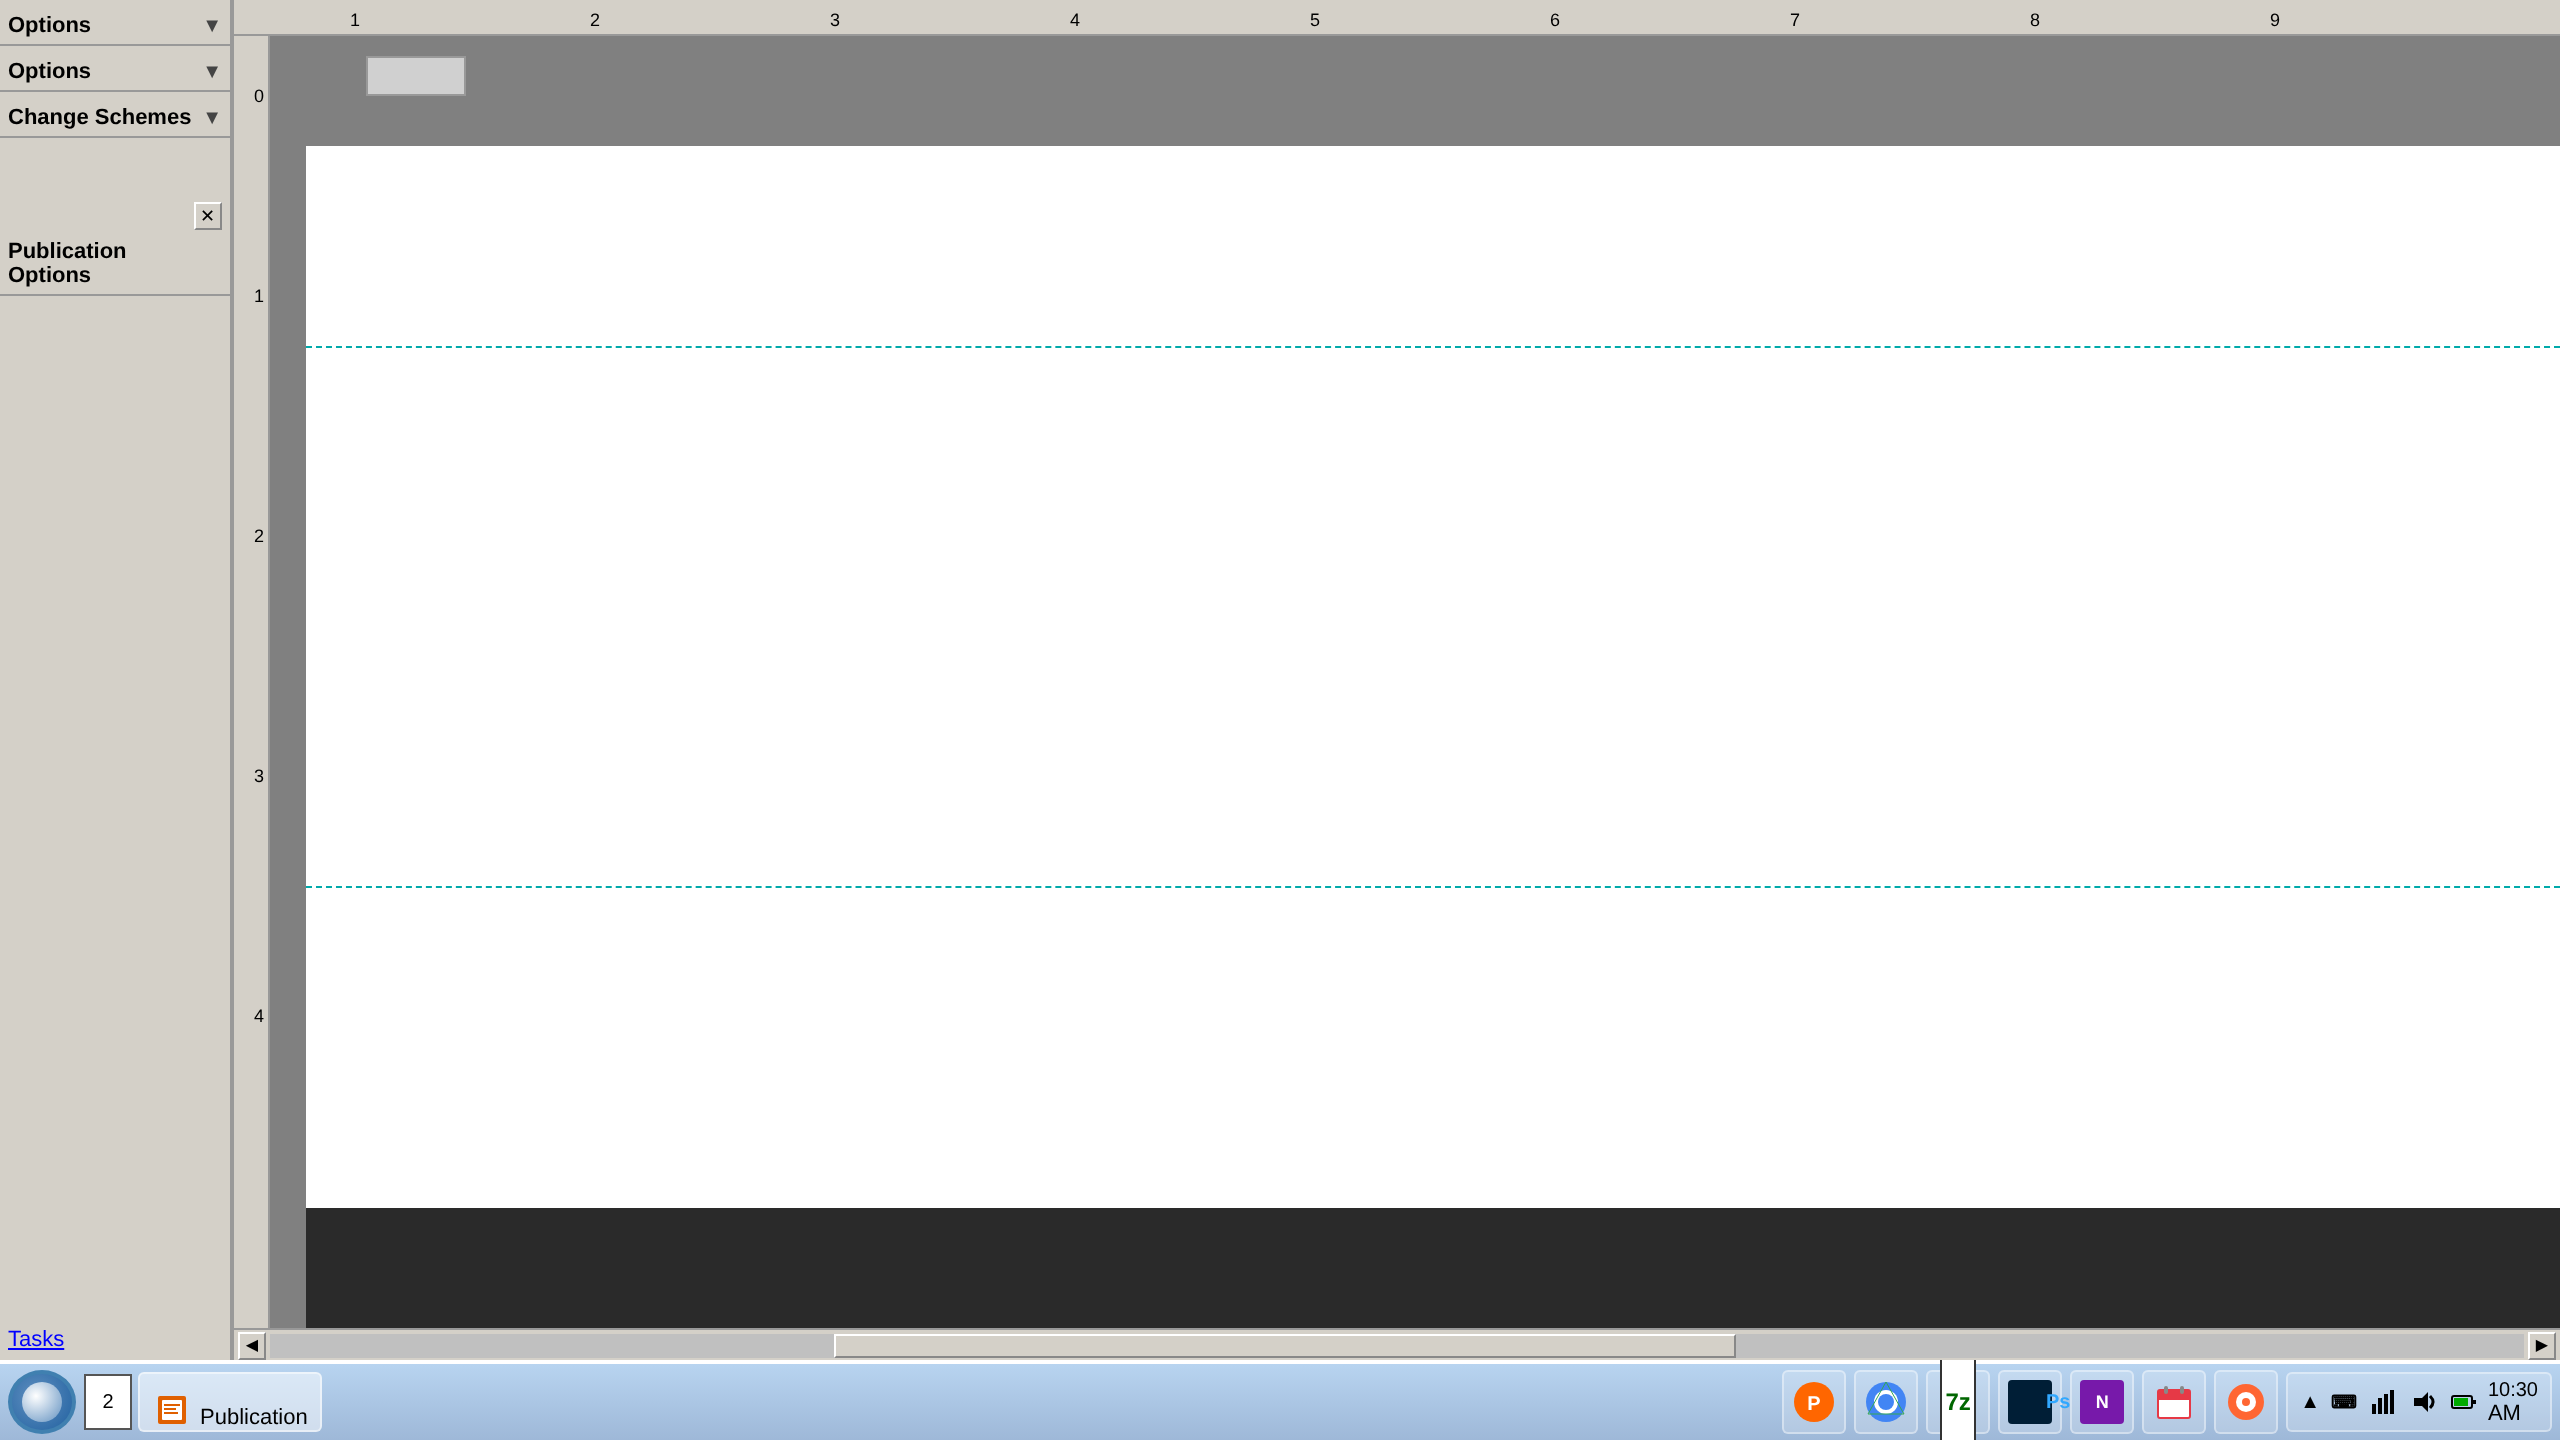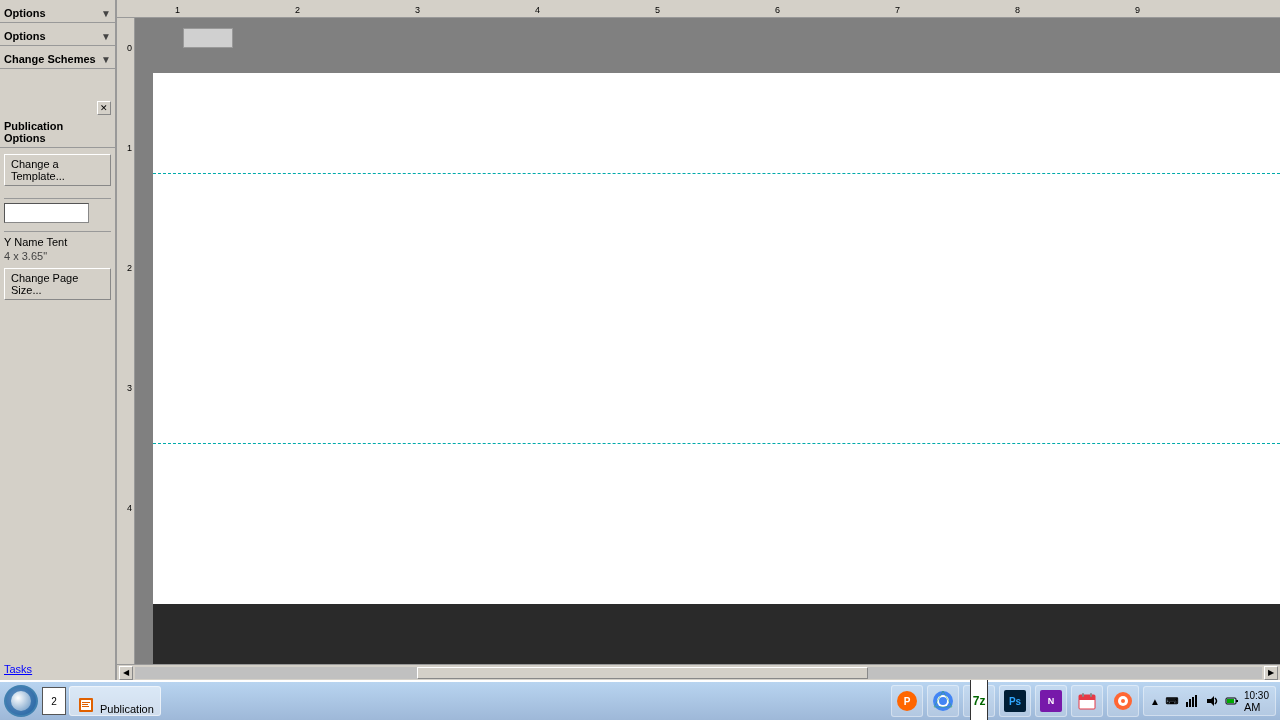--- a/index.html
+++ b/index.html
@@ -382,38 +382,20 @@
           <span class="panel-section-header-text">Change Schemes</span>
           <span class="panel-section-arrow">▼</span>
         </div>
       </div>
 
       <div class="pub-options-header">
         <span class="pub-options-header-text">Publication Options</span>
         <span class="title-btn">✕</span>
       </div>
 
-      <div class="pub-options-content">
-        
-        <button class="template-btn">Change a Template...</button>
-
-        <hr class="divider-line">
-
-        
-        <input type="text" class="template-name-input" value="" style="">
-
-        <hr class="divider-line">
-
-        
-        <div class="tent-info">Y Name Tent</div>
-        <div class="tent-info-sub">4 x 3.65"</div>
-
-        
-        <button class="page-size-btn">Change Page Size...</button>
-      </div>
 
       <div class="tasks-section">
         <span class="tasks-link">Tasks</span>
       </div>
 
     </div>
 
     <div class="canvas-area">
 
       <div class="ruler-top">
@@ -514,21 +496,21 @@
           <path d="M11,1 L20,17 H2 Z" fill="none" stroke="#34a853" stroke-width="0.5"></path>
         </svg>
       </div>
 
       <div class="taskbar-icon" style="width:32px;height:32px;background:rgba(255,255,255,0.2);border:1px solid rgba(255,255,255,0.4);border-radius:3px;display:flex;align-items:center;justify-content:center;">
         <div style="font-size:12px;font-weight:bold;color:#006600;background:#fff;padding:18px 2px;border:1px solid #333;">7z</div>
       </div>
 
       <div class="taskbar-icon" style="width:32px;height:32px;background:rgba(255,255,255,0.2);border:1px solid rgba(255,255,255,0.4);border-radius:3px;display:flex;align-items:center;justify-content:center;">
         <div style="background:#001e36;width:22px;height:22px;display:flex;align-items:center;justify-content:center;border-radius:2px;">
-          <span style="color:#31a8ff;font-size:10px;font-weight:bold;">Ps</span>
+          <span style="color:#31a8ff;font-size:10px;font-weight:bold;padding-left:28px;">Ps</span>
         </div>
       </div>
 
       <div class="taskbar-icon" style="width:32px;height:32px;background:rgba(255,255,255,0.2);border:1px solid rgba(255,255,255,0.4);border-radius:3px;display:flex;align-items:center;justify-content:center;">
         <div style="background:#7719aa;width:22px;height:22px;display:flex;align-items:center;justify-content:center;border-radius:2px;">
           <span style="color:#fff;font-size:9px;font-weight:bold;">N</span>
         </div>
       </div>
 
       <div class="taskbar-icon" style="width:32px;height:32px;background:rgba(255,255,255,0.2);border:1px solid rgba(255,255,255,0.4);border-radius:3px;display:flex;align-items:center;justify-content:center;">

